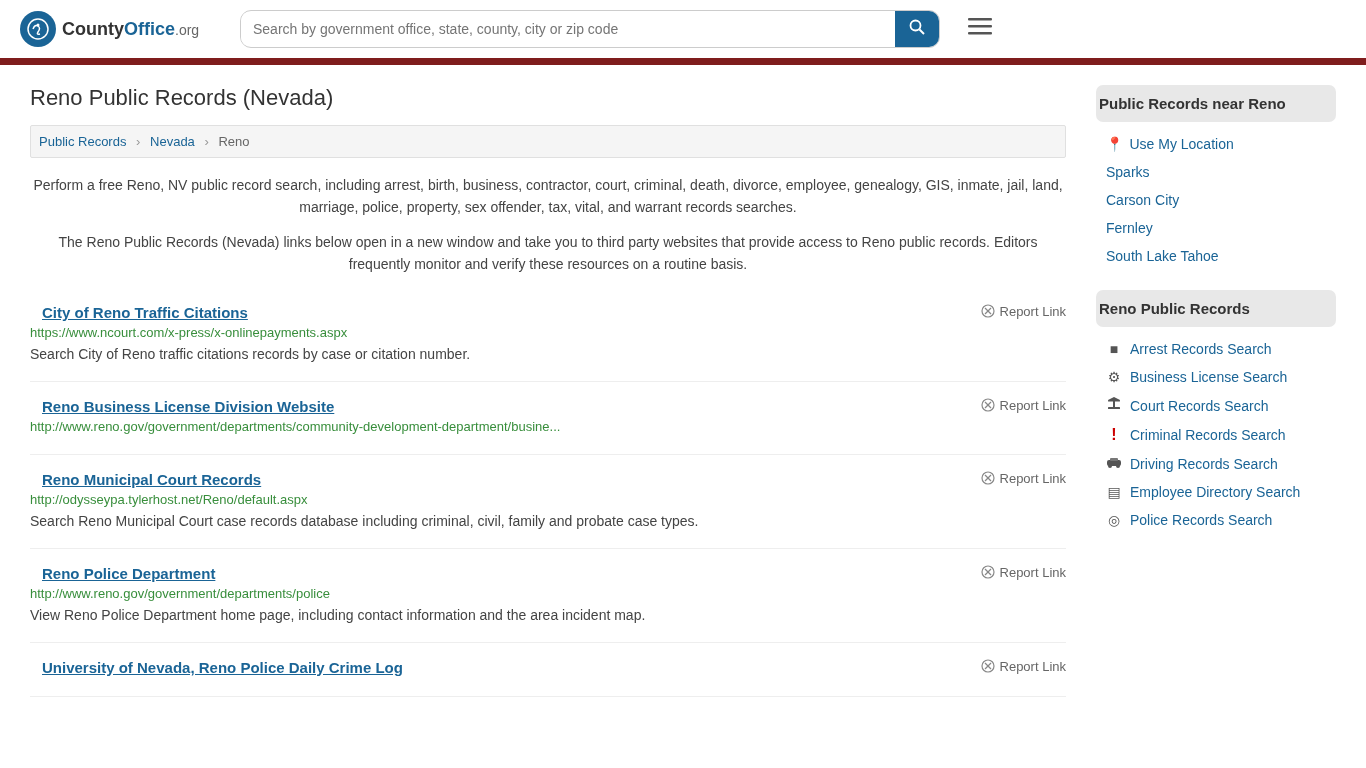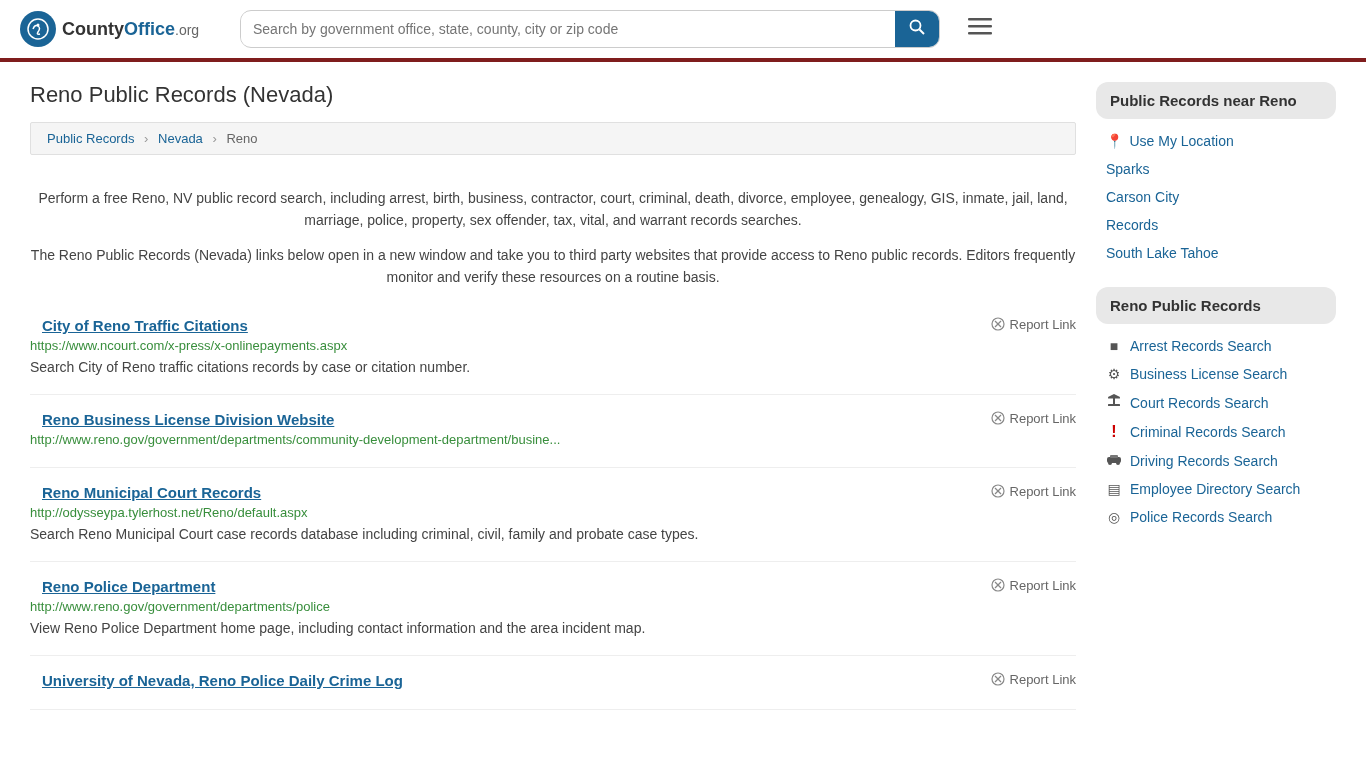--- a/index.html
+++ b/index.html
@@ -1,21 +1,21 @@
 <!DOCTYPE html>
 <html><head>
   <meta charset="utf-8">
   <style>
     * { box-sizing: border-box; margin: 0; padding: 0; }
     body { font-family: Arial, sans-serif; font-size: 14px; color: #333; background: #fff; }
 
     
     .header {
       background: #fff;
-      border-bottom: 4px solid #7f1d1d;
+      border-bottom: 7px solid #7f1d1d;
       padding: 10px 20px;
       display: flex;
       align-items: center;
       gap: 20px;
     }
     .logo-area {
       display: flex;
       align-items: center;
       gap: 6px;
       min-width: 200px;
@@ -71,38 +71,38 @@
       cursor: pointer;
       padding: 4px 8px;
     }
 
     
     .main-container {
       max-width: 1366px;
       margin: 0 auto;
       padding: 20px 30px;
       display: flex;
-      gap: 20px;
+      gap: 30px;
     }
 
     
     .content {
       flex: 1;
     }
     .page-title {
       font-size: 22px;
       font-weight: normal;
       color: #333;
       margin-bottom: 14px;
     }
     .breadcrumb {
       background: #f5f5f5;
       border: 1px solid #e0e0e0;
-      padding: 8px 16px;
-      margin-bottom: 32px;
+      padding: 8px 8px;
+      margin-bottom: 16px;
       font-size: 13px;
       color: #666;
       border-radius: 2px;
     }
     .breadcrumb a { color: #1a6496; text-decoration: none; }
     .breadcrumb .sep { margin: 0 6px; color: #999; }
 
     .description { font-size: 14px; color: #444; line-height: 1.6; margin-bottom: 12px; text-align: center; }
     .description a { color: #1a6496; text-decoration: none; }
 
@@ -151,25 +151,25 @@
     
     .sidebar {
       width: 240px;
       flex-shrink: 0;
     }
     .sidebar-section {
       margin-bottom: 20px;
     }
     .sidebar-heading {
       background: #e8e8e8;
-      padding: 10px 14px;
+      padding: 10px 3px;
       font-size: 15px;
       font-weight: bold;
       color: #333;
-      border-radius: 12px;
+      border-radius: 7px;
       margin-bottom: 8px;
     }
     .sidebar-item {
       padding: 6px 10px;
       font-size: 14px;
     }
     .sidebar-item a {
       color: #1a6496;
       text-decoration: none;
     }
@@ -343,21 +343,21 @@
         <a href="#">Use My Location</a>
       </div>
 
       <div class="sidebar-item">
         <a href="#">Sparks</a>
       </div>
       <div class="sidebar-item">
         <a href="#">Carson City</a>
       </div>
       <div class="sidebar-item">
-        <a href="#">Records</a>
+        <a href="#">Fernley</a>
       </div>
       <div class="sidebar-item">
         <a href="#">South Lake Tahoe</a>
       </div>
     </div>
 
     <div class="sidebar-section">
       <div class="sidebar-heading">Reno Public Records</div>
 
       <div class="sidebar-record-item">

